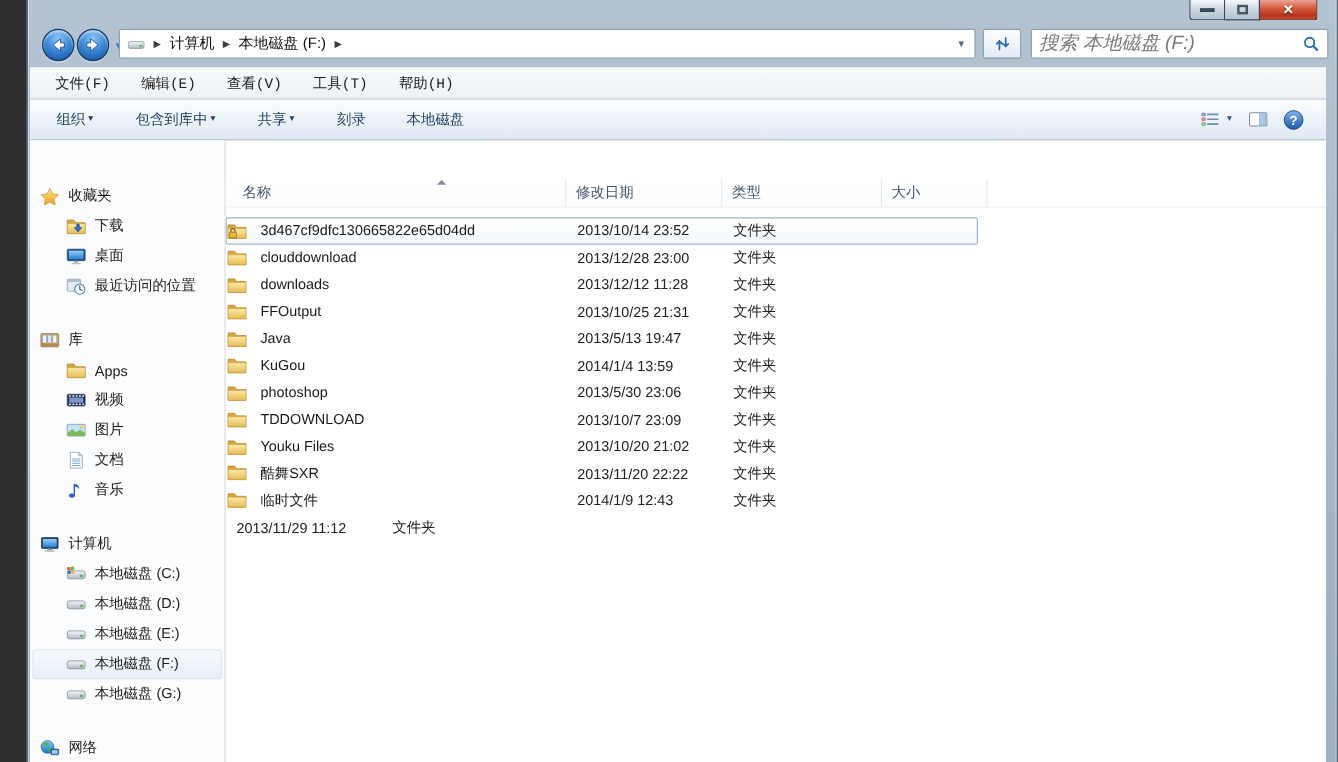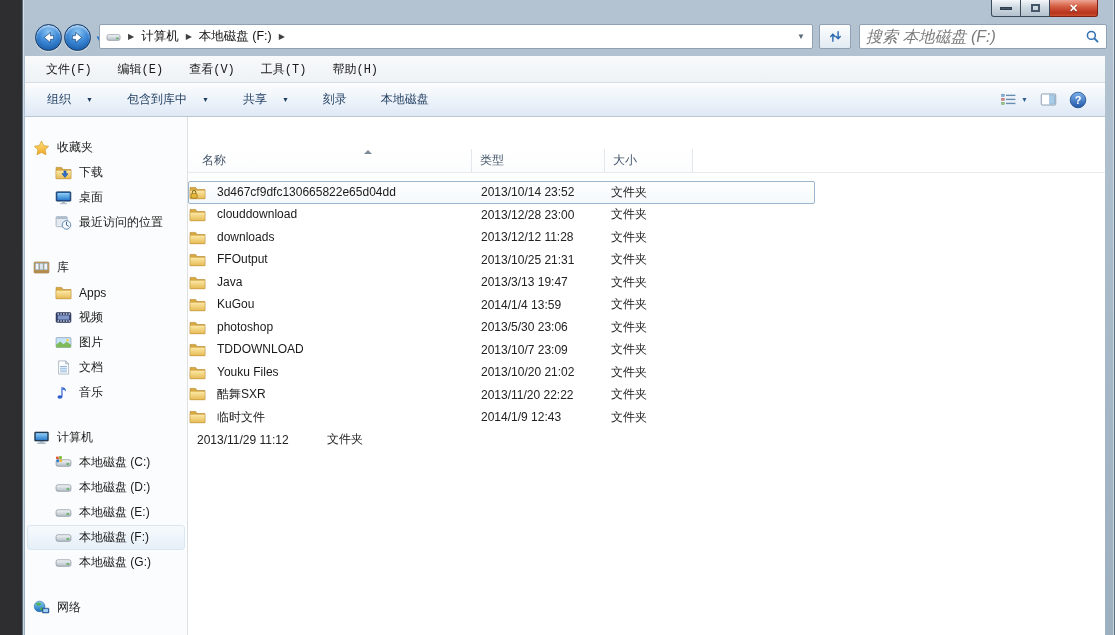--- a/index.html
+++ b/index.html
@@ -64,37 +64,37 @@
   .menubar { position:absolute; top:56px; left:2px; right:9px; height:27px;
     background:linear-gradient(#f8fafb,#eef2f6); border-bottom:1px solid #d8dee5;
     display:flex; align-items:center; padding-left:8px;font-family:Liberation Mono, monospace; }
   .menuitem { font-size:12px; color:#1a1a1a; padding:4px 13px; cursor:pointer; }
 
   
   .toolbar { position:absolute; top:83px; left:2px; right:9px; height:34px;
     background:linear-gradient(#fcfdfe,#eaf1f9 60%,#dfe9f5);
     border-bottom:1px solid #bcc6d1; display:flex; align-items:center; padding:0 12px; }
   .tbtn { font-size:12px; color:#1e3c5f; padding:5px 10px; border-radius:3px;
-    cursor:pointer; display:flex; align-items:center; gap:15px; white-space:nowrap; }
+    cursor:pointer; display:flex; align-items:center; gap:1px; white-space:nowrap; }
   .tbtn .dd { font-size:7px; color:#1e3c5f; }
   .tbtn + .tbtn { margin-left:14px;text-align:right; }
   .toolbar .spacer { flex:1; }
   .tico { display:flex; align-items:center; padding:4px 6px; cursor:pointer; border-radius:3px; gap:4px; }
   .tico svg { width:17px; height:15px; }
   .tico .dd { font-size:7px; color:#2f5f8f; }
   .tico.help svg { width:18px; height:18px; }
 
   
   .content { position:absolute; top:117px; left:2px; right:9px; bottom:0;
     background:#fff; display:flex; }
 
   
   .sidebar { width:163px; flex:0 0 163px; background:#fbfcfd;
     border-right:1px solid #e0e0e0; padding-top:18px; overflow:hidden; }
-  .sec { margin-bottom:20px; }
+  .sec { margin-bottom:20px;margin-top:16px; }
   .sec-head, .sitem { display:flex; align-items:center; height:25px; cursor:pointer;
     font-size:12px; color:#1a1a1a; }
   .sec-head { padding-left:8px; gap:7px; }
   .sitem { padding-left:27px; gap:7px; border:1px solid transparent; border-radius:3px;
     margin:0 2px; }
   .sitem.selected { background:linear-gradient(#f6fafd,#e6f0f8); border-color:#d9e7f2; }
   .sic { width:17px; height:15px; flex:0 0 auto; }
 
   
   .main { flex:1; position:relative; overflow:hidden;margin-top:32px; }
@@ -508,20 +508,23 @@
         </div>
       </div>
     </div>
 
     <div class="main">
       <div class="lheader">
         <div class="hcell name">
           <span>名称</span>
           <span class="sortarrow"></span>
         </div>
+        <div class="hcell date">
+            <span>修改日期</span>
+          </div>
         <div class="hcell type">
             <span>类型</span>
           </div>
         <div class="hcell size">
             <span>大小</span>
           </div>
         <div class="hfill"></div>
       </div>
 
       <div class="rows">
@@ -569,21 +572,21 @@
           <span class="cell type">文件夹</span>
           <span class="cell size"></span>
         </div>
         <div class="row">
           <span class="cell name">
               <svg class="fic">
                 <use href="#i-folder"></use>
               </svg>
               <span>Java</span>
             </span>
-          <span class="cell date">2013/3/13 19:47</span>
+          <span class="cell date">2013/5/13 19:47</span>
           <span class="cell type">文件夹</span>
           <span class="cell size"></span>
         </div>
         <div class="row">
           <span class="cell name">
               <svg class="fic">
                 <use href="#i-folder"></use>
               </svg>
               <span>KuGou</span>
             </span>

